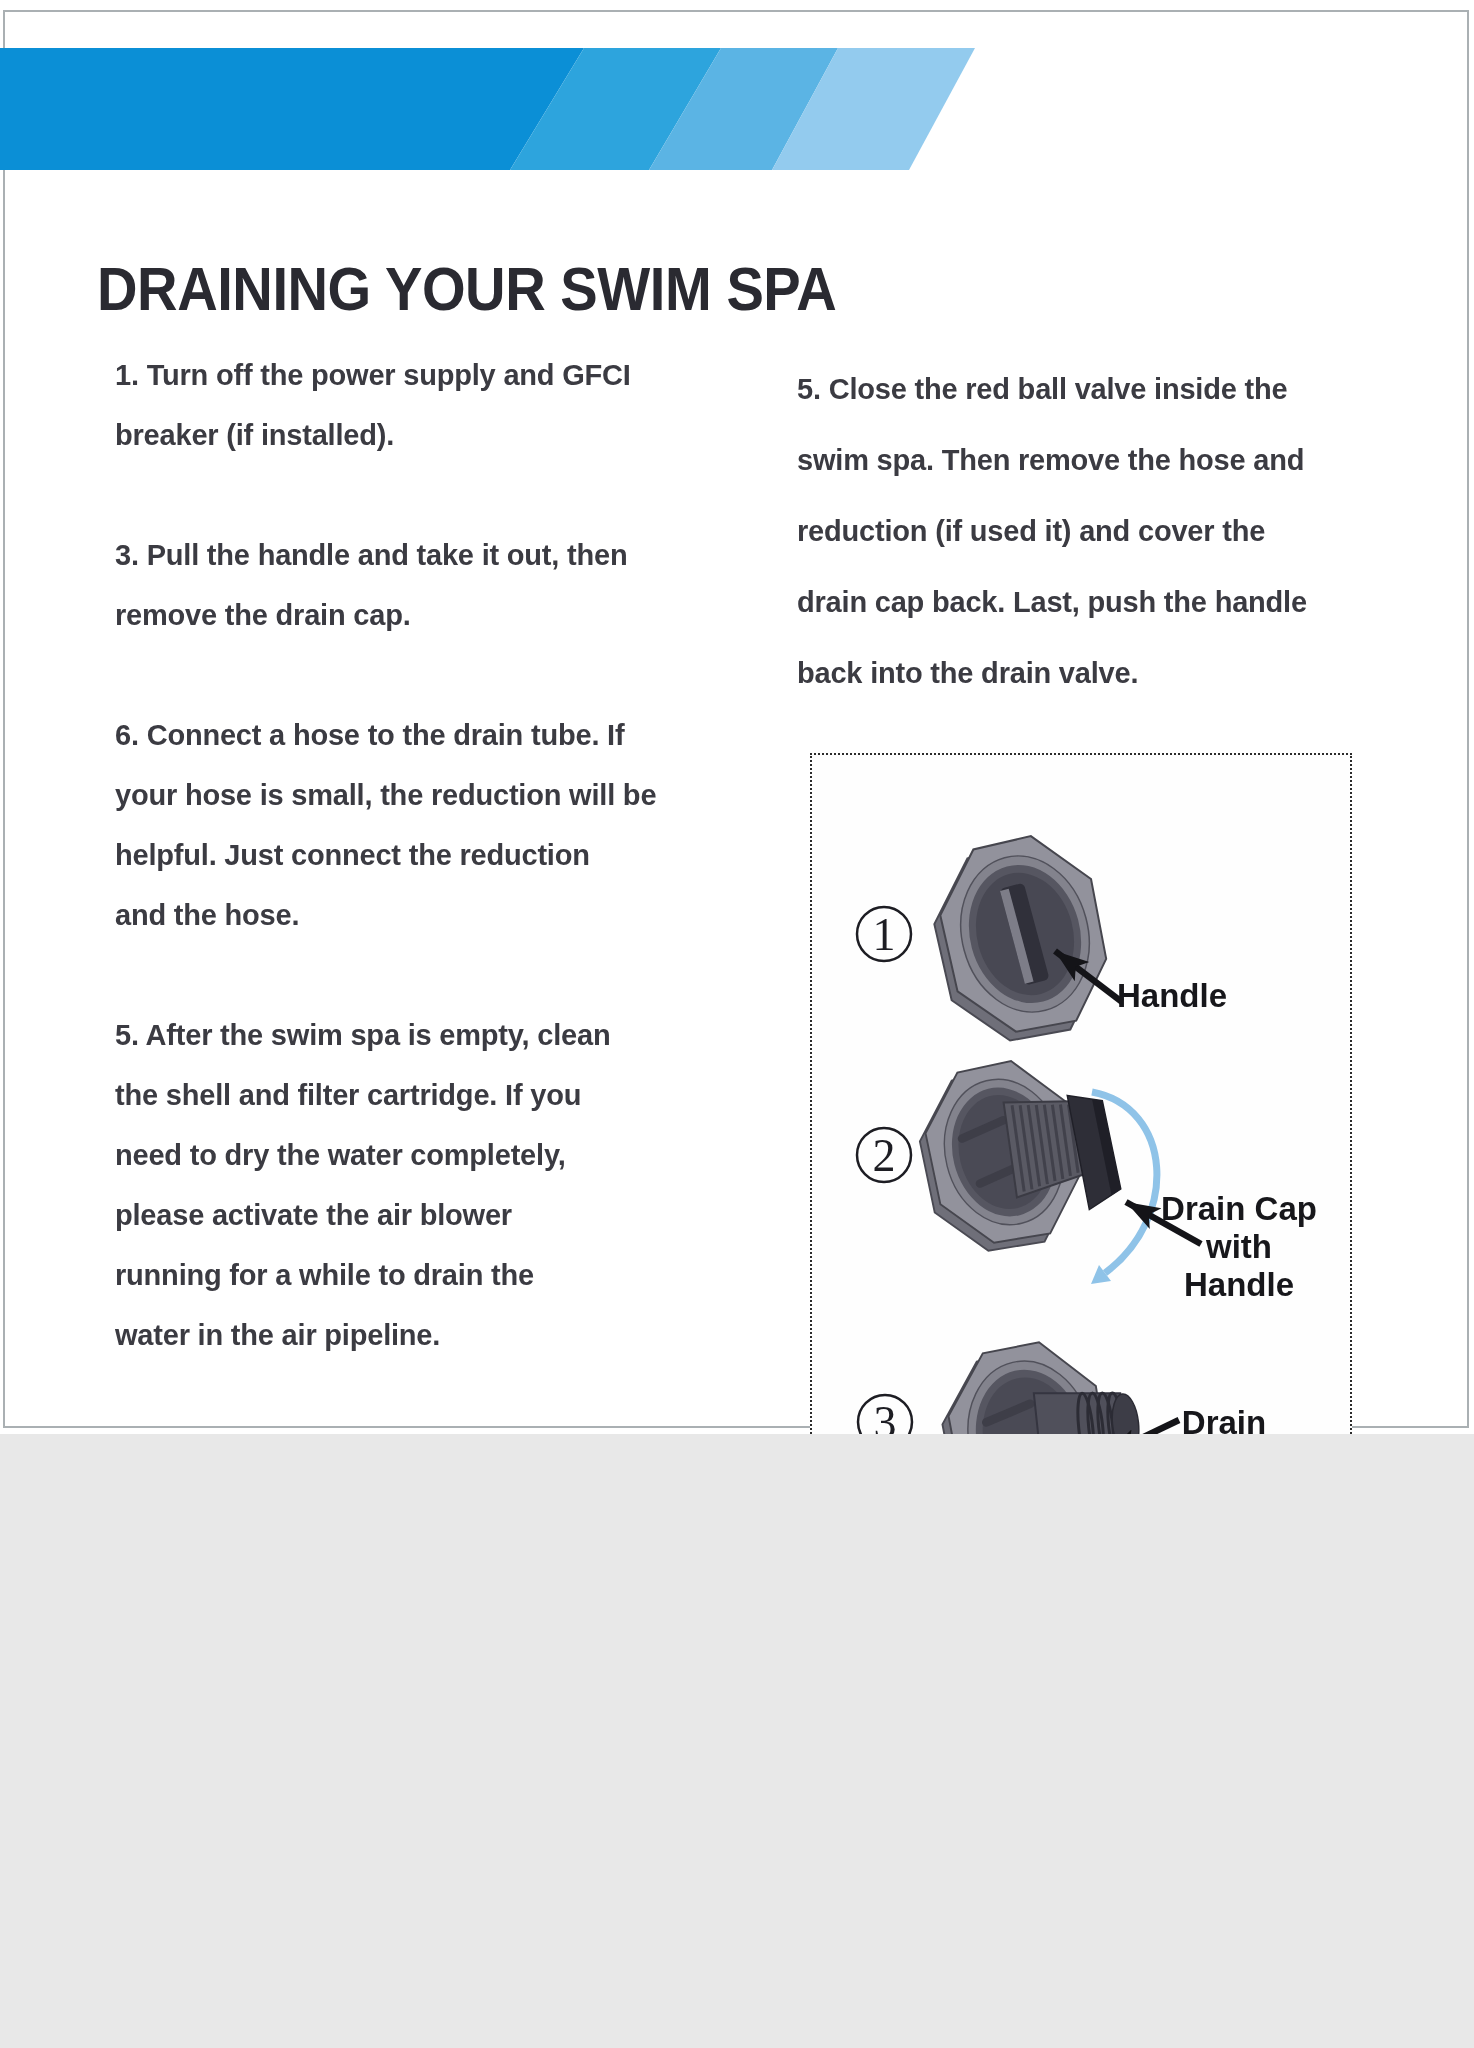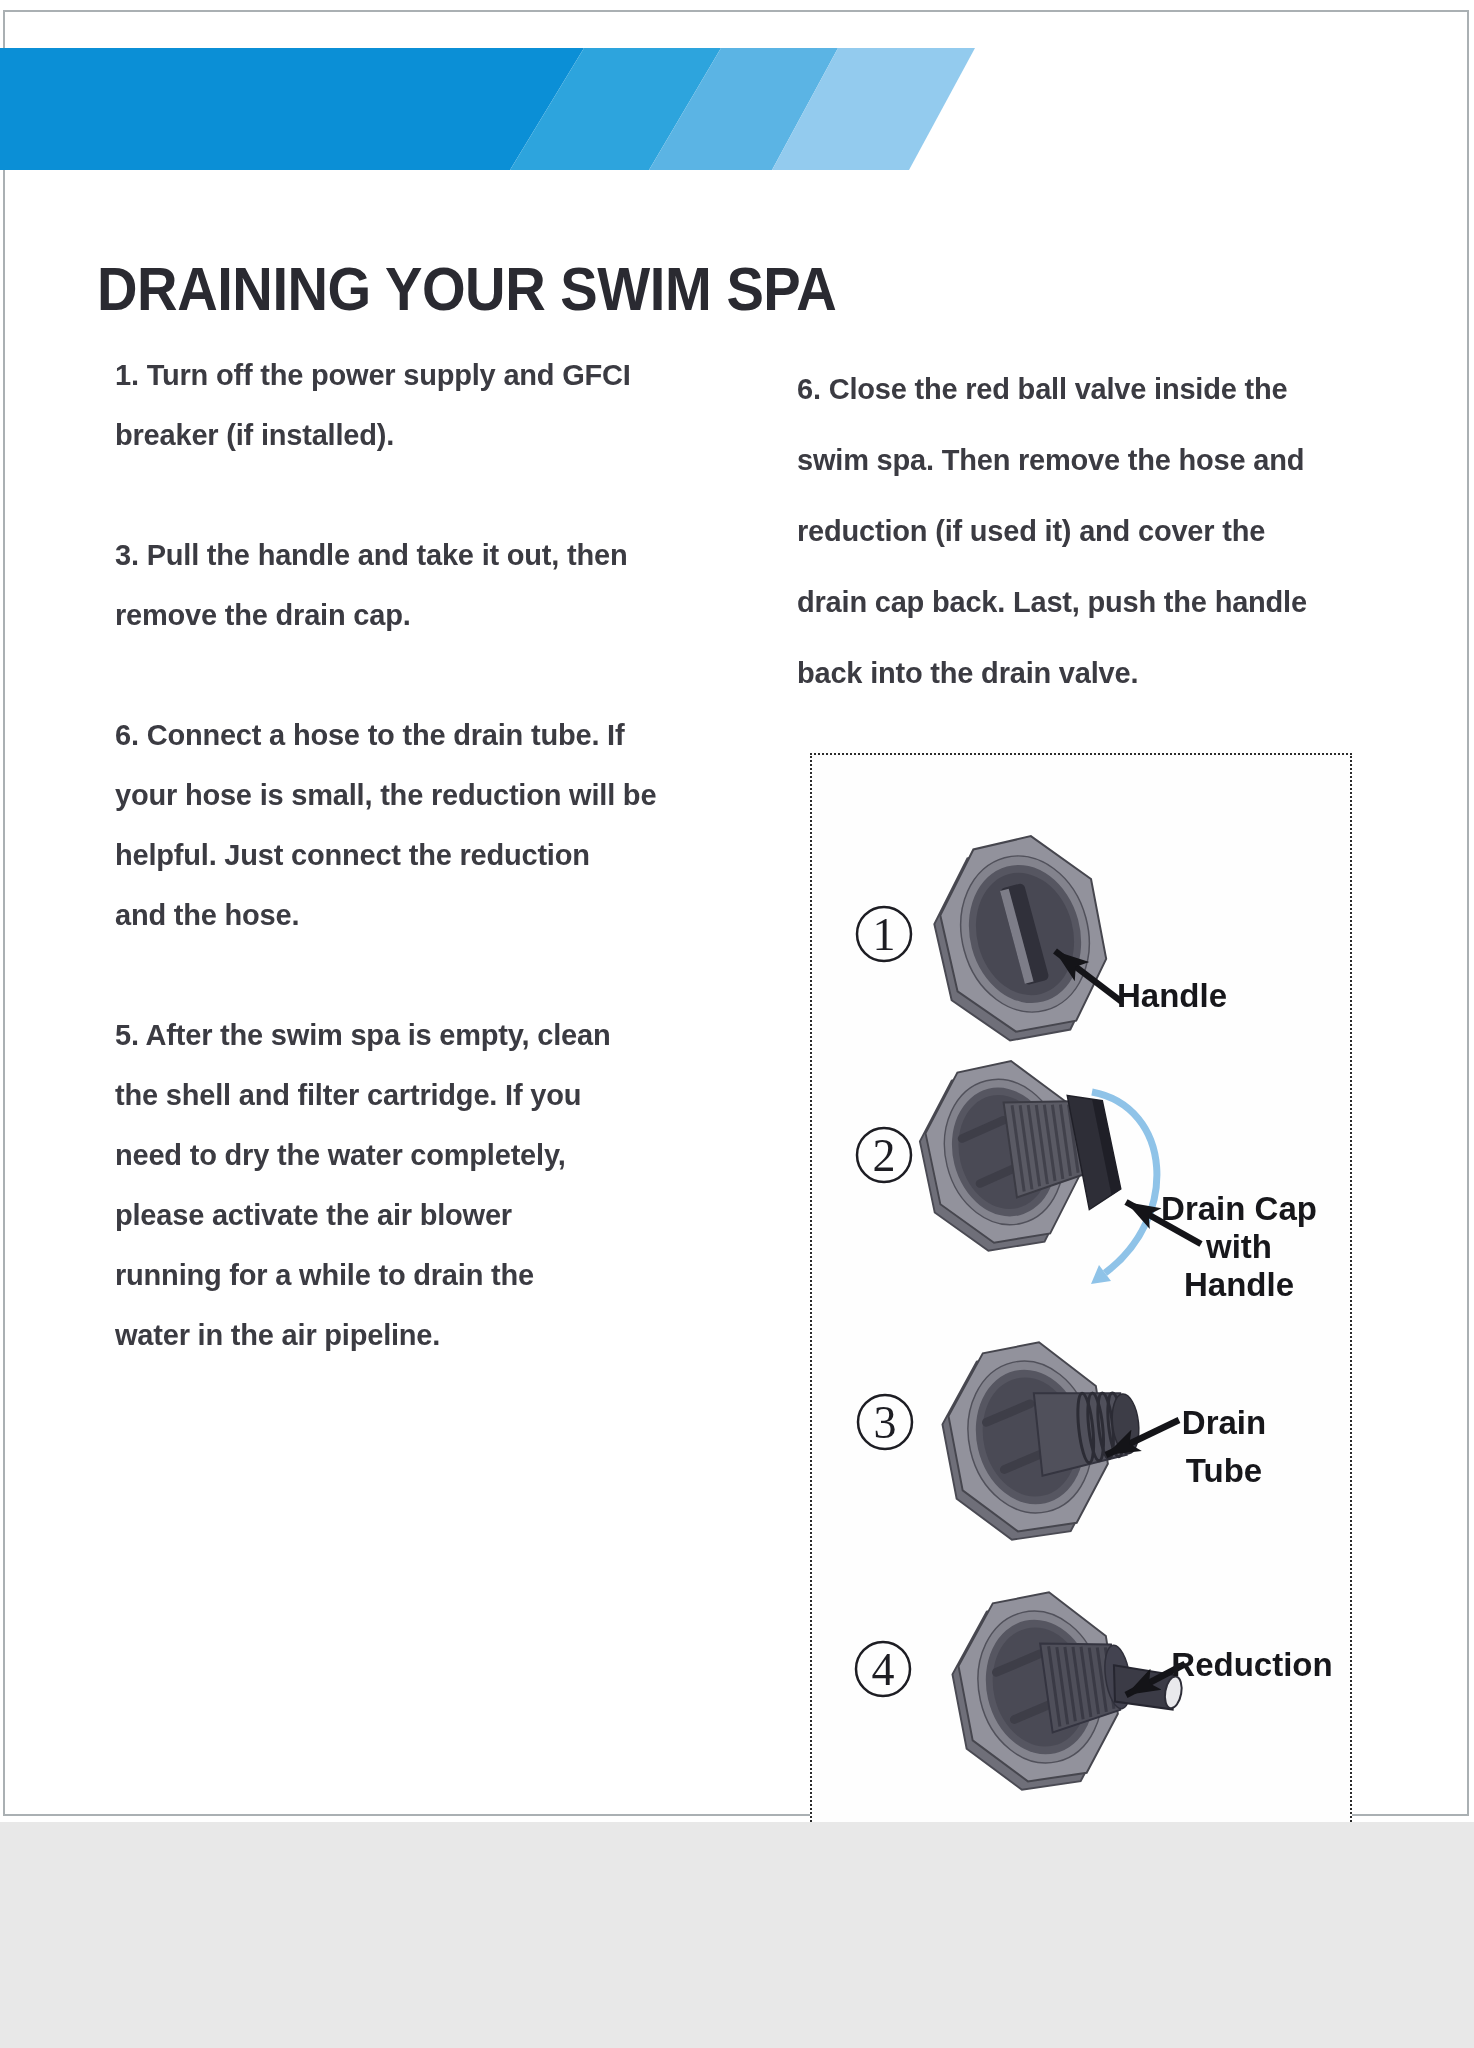--- a/index.html
+++ b/index.html
@@ -1,16 +1,16 @@
 <!DOCTYPE html>
 <html><head>
 <meta charset="utf-8">
 <style>
   html,body{margin:0;padding:0;background:#e8e8e8;}
-  #page{position:relative;width:1474px;height:1822px;background:#ffffff;overflow:hidden;
+  #page{position:relative;width:1474px;height:1434px;background:#ffffff;overflow:hidden;
         font-family:"Liberation Sans",sans-serif;}
   #scan-edge{position:absolute;left:3px;top:10px;right:5px;bottom:6px;
              border:2px solid #aab0b3;pointer-events:none;z-index:1;}
   .band{position:absolute;left:0;top:48px;width:1474px;height:122px;z-index:2;}
   #title{position:absolute;left:97px;top:256px;z-index:3;
          font-size:61px;font-weight:700;color:#2a2a31;letter-spacing:-.5px;
          transform:scaleX(.92);transform-origin:left top;white-space:nowrap;line-height:66px;}
   .col{position:absolute;z-index:3;color:#3b3b42;font-weight:700;}
   #col-left{left:97px;top:345px;width:668px;font-size:29px;line-height:60px;}
   #col-right{left:797px;top:354px;width:640px;font-size:29px;line-height:71px;}
@@ -50,21 +50,21 @@
 and the hose.</p>
     <p>5. After the swim spa is empty, clean
 the shell and filter cartridge. If you
 need to dry the water completely,
 please activate the air blower
 running for a while to drain the
 water in the air pipeline.</p>
   </div>
 
   <div id="col-right" class="col">
-    <p>6. Close the red ball valve inside the
+    <p>5. Close the red ball valve inside the
 swim spa. Then remove the hose and
 reduction (if used it) and cover the
 drain cap back. Last, push the handle
 back into the drain valve.</p>
   </div>
 
   <div id="figure-box">
     <svg width="538" height="1108" viewBox="0 0 538 1108">
       <defs>
         <marker id="ah" markerUnits="userSpaceOnUse" markerWidth="40" markerHeight="30" refX="34" refY="15" orient="auto">

